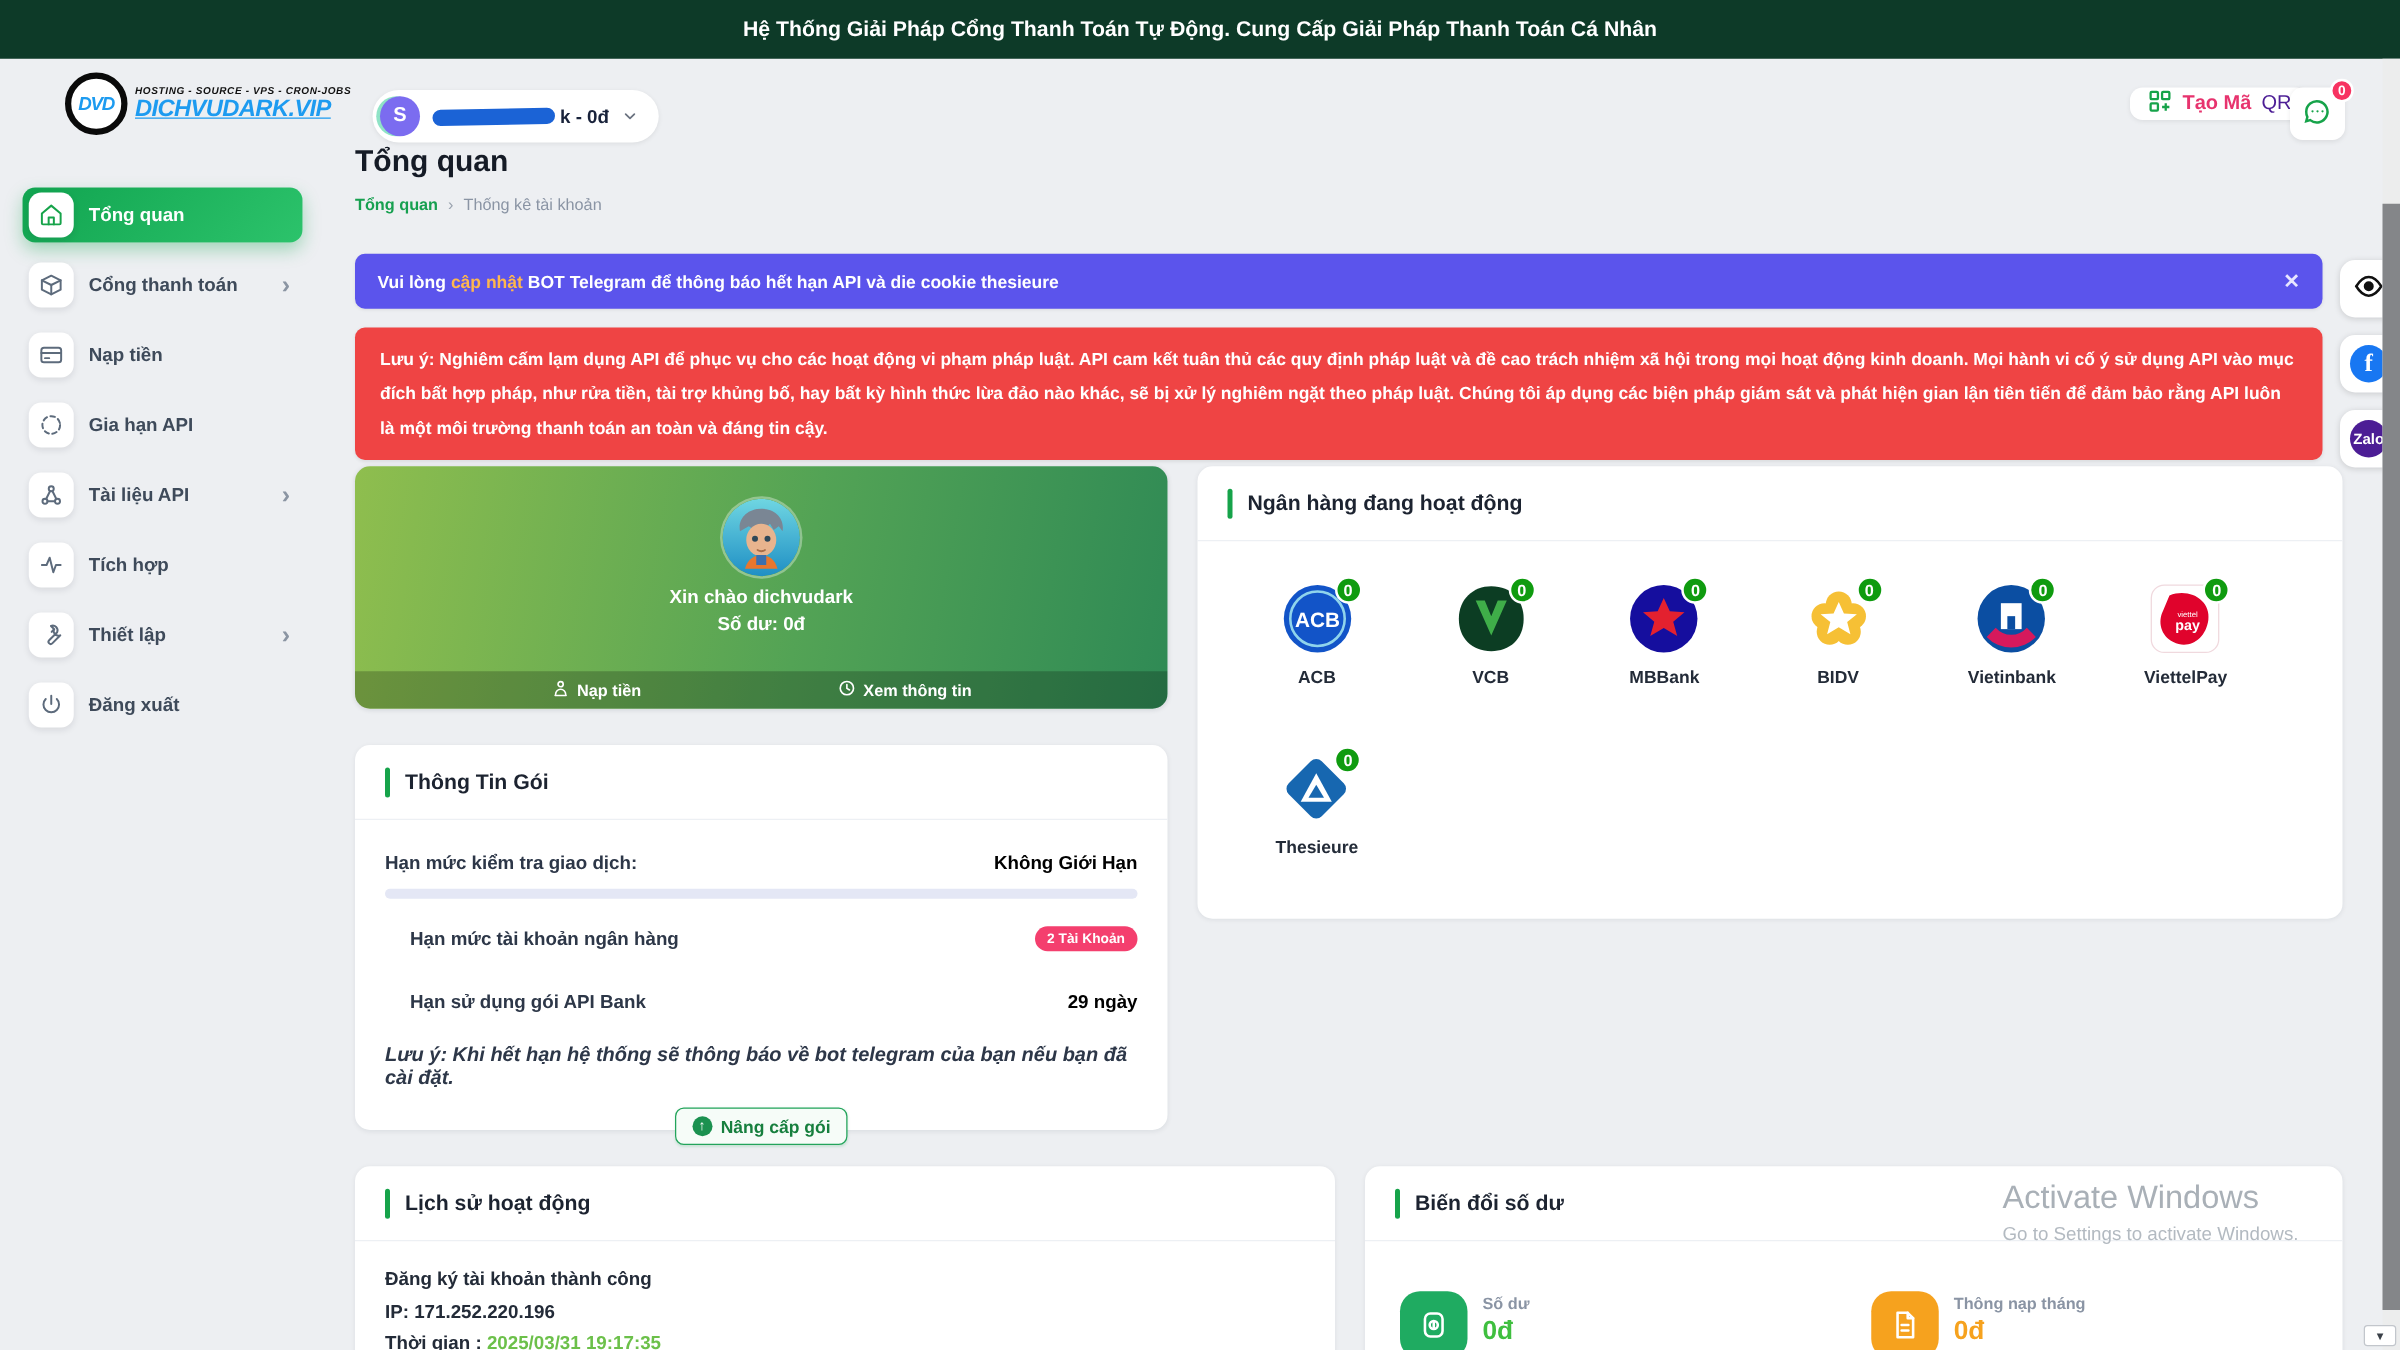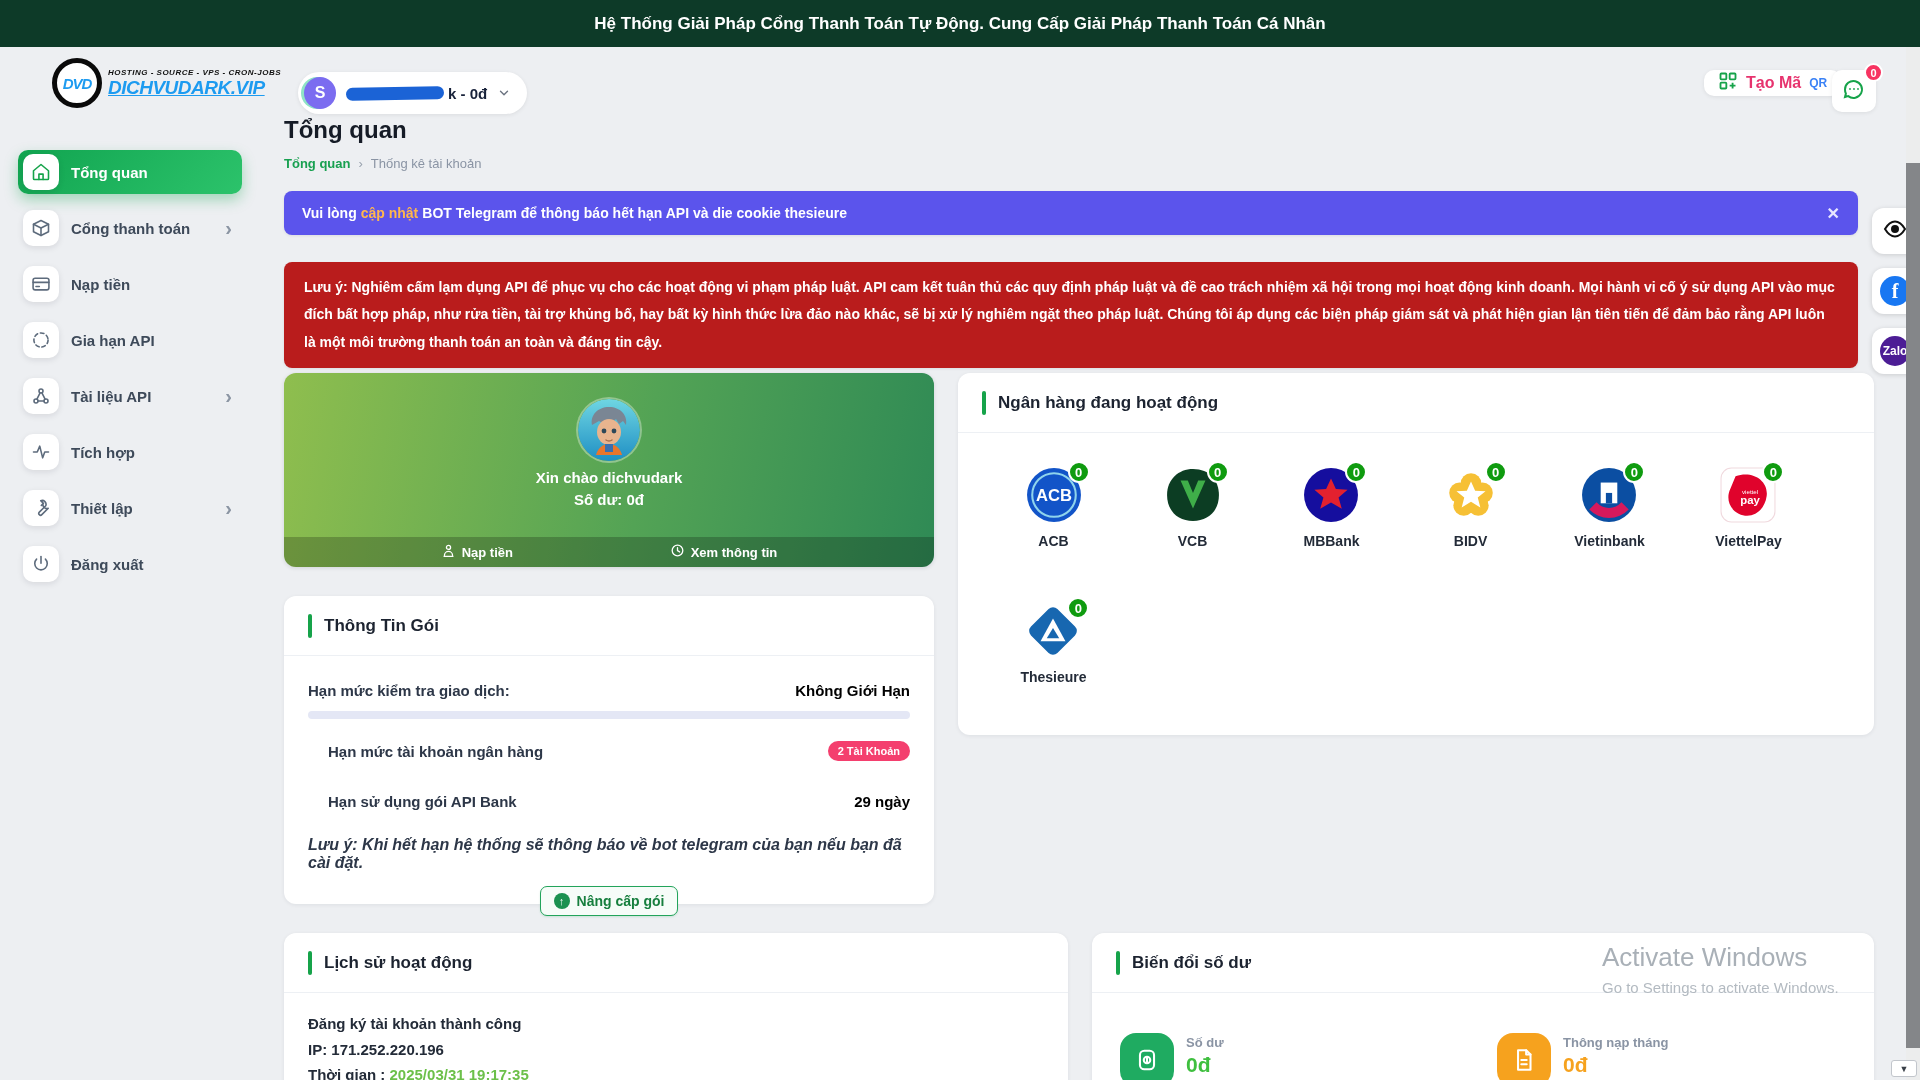--- a/index.html
+++ b/index.html
@@ -30,21 +30,21 @@
                     box-shadow:-3px 0 0 0 #8fe3c6; }
   .account-scribble { width:98px; height:13px; background:#1b63d6; border-radius:7px; transform:rotate(-1deg); }
   .account-suffix { font-size:15px; font-weight:bold; color:#18223a; margin-left:-6px; }
   .caret svg { display:block; }
 
   
   .qr-button { position:absolute; left:1704px; top:70px; height:26px; background:#fff; border-radius:10px;
                box-shadow:0 1px 4px rgba(0,0,0,.08); display:flex; align-items:center; gap:8px;
                padding:0 14px; cursor:pointer; }
   .qr-button .t1 { color:#e7336e; font-weight:bold; font-size:16px; }
-  .qr-button .t2 { color:#3b82f6; font-weight:bold; font-size:12px; }
+  .qr-button .t2 { color:#4c1d95; font-weight:normal; font-size:16px; }
   .chat-button { position:absolute; left:1832px; top:70px; width:44px; height:42px; background:#fff;
                  border-radius:10px; box-shadow:0 1px 4px rgba(0,0,0,.08); display:flex; align-items:center;
                  justify-content:center; cursor:pointer; }
   .chat-badge { position:absolute; top:-7px; right:-7px; min-width:19px; height:19px; border-radius:10px;
                 background:#f73361; border:2px solid #fff; color:#fff; font-size:11px; font-weight:bold;
                 display:flex; align-items:center; justify-content:center; padding:0 4px; }
 
   
   .sidebar { position:absolute; left:18px; top:150px; width:224px; }
   .nav-item { position:relative; display:flex; align-items:center; gap:12px; height:44px;
@@ -59,27 +59,27 @@
   .nav-item.active .iconbox { color:#16a34a; }
   .nav-item svg { display:block; }
 
   
   .page-title { position:absolute; left:284px; top:116px; font-size:24px; font-weight:bold; color:#151b26; }
   .breadcrumb { position:absolute; left:284px; top:156px; display:flex; align-items:center; gap:8px; font-size:13px; }
   .breadcrumb .bc-home { color:#17a050; font-weight:bold; cursor:pointer; }
   .breadcrumb .bc-sep { color:#9aa3af; }
   .breadcrumb .bc-cur { color:#8a94a4; }
 
-  .alert-purple { position:absolute; left:284px; top:191px; width:1574px; height:44px; background:#5b54ec;
+  .alert-purple { position:absolute; left:284px; top:203px; width:1574px; height:44px; background:#5b54ec;
                   border-radius:8px; display:flex; align-items:center; color:#fff; font-size:14px;
                   font-weight:bold; padding:0 18px; box-shadow:0 1px 3px rgba(0,0,0,.08); }
   .alert-purple .link { color:#ffb74d; margin:0 4px; cursor:pointer; }
   .alert-purple .close { margin-left:auto; font-size:16px; cursor:pointer; color:#e8e6ff; }
 
-  .alert-red { position:absolute; left:284px; top:262px; width:1574px; min-height:94px; background:#b91c1c;
+  .alert-red { position:absolute; left:284px; top:262px; width:1574px; min-height:94px; background:#ef4444;
                border-radius:8px; color:#fff; font-size:14px; font-weight:bold; line-height:1.95;
                padding:12px 20px; box-shadow:0 1px 3px rgba(0,0,0,.08); }
 
   
   .card { position:absolute; background:#fff; border-radius:12px; box-shadow:0 1px 4px rgba(16,24,40,.07); }
   .card-head { display:flex; align-items:center; gap:12px; height:60px; padding:0 24px;
                border-bottom:1px solid #edf0f4; }
   .accent-bar { width:4px; height:24px; border-radius:2px; background:#16a34a; }
   .card-title { font-size:17px; font-weight:bold; color:#1c2330; }
 

